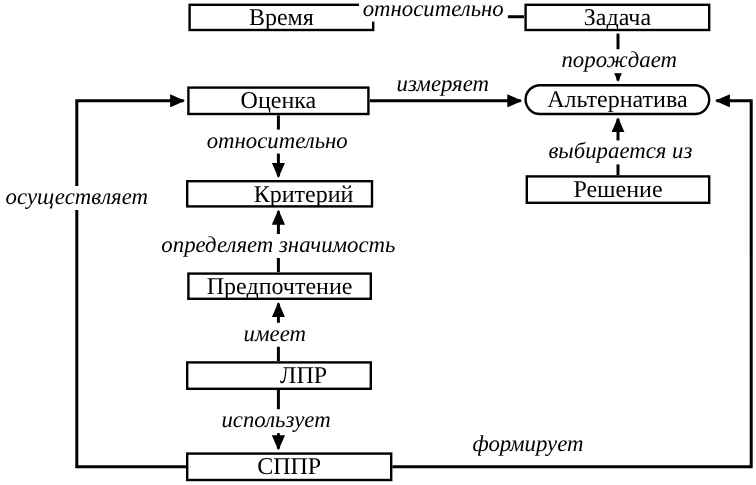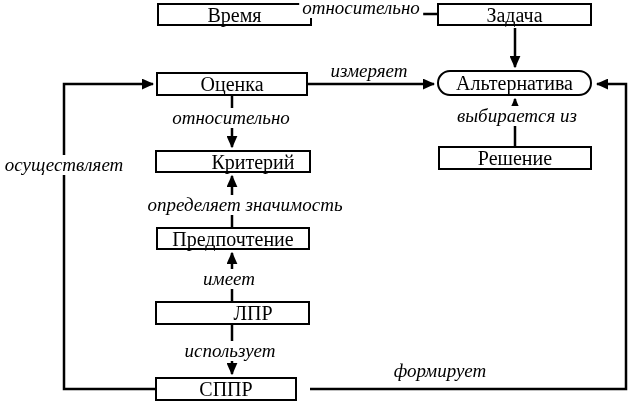--- a/index.html
+++ b/index.html
@@ -10,30 +10,30 @@
        display:flex;align-items:center;justify-content:center;
        font-size:20px;line-height:1;white-space:nowrap;z-index:2;}
   .b-time        {left:133px;top:3px;  width:155px;height:23px;margin-left:24px;}
   .b-task        {left:437px;top:3px;  width:155px;height:23px;}
   .b-eval        {left:156px;top:72px; width:152px;height:24px;}
   .b-alt         {left:437px;top:70px; width:155px;height:26px;border-radius:13px;}
   .b-crit        {left:155px;top:150px;width:156px;height:23px;padding-left:40px;}
   .b-dec         {left:438px;top:146px;width:154px;height:24px;}
   .b-pref        {left:156px;top:227px;width:154px;height:23px;}
   .b-dm          {left:155px;top:301px;width:155px;height:24px;padding-left:41px;}
-  .b-dss         {left:155px;top:377px;width:142px;height:24px;}
+  .b-dss         {left:155px;top:377px;width:172px;height:24px;}
   .elabel{position:absolute;transform:translateX(-50%);white-space:nowrap;
           font-style:italic;font-size:19px;line-height:1.05;background:#fff;
           padding:0 3px;z-index:3;}
   .e0{left:361px;top:-2px;}
   .e1{left:516px;top:41px;}
   .e2{left:369px;top:61px;}
   .e3{left:231px;top:108px;}
-  .e4{left:517px;top:106px;}
-  .e5{left:232px;top:195px;margin-left:13px;}
+  .e4{left:517px;top:117px;}
+  .e5{left:232px;top:195px;}
   .e6{left:229px;top:269px;}
   .e7{left:230px;top:341px;}
   .e8{left:64px; top:155px;}
   .e9{left:440px;top:361px;}
 </style>
 </head>
 <body>
 
 <div id="stage">
 
@@ -61,20 +61,21 @@
   <div class="box b-task">Задача</div>
   <div class="box b-eval">Оценка</div>
   <div class="box b-alt">Альтернатива</div>
   <div class="box b-crit">Критерий</div>
   <div class="box b-dec">Решение</div>
   <div class="box b-pref">Предпочтение</div>
   <div class="box b-dm">ЛПР</div>
   <div class="box b-dss">СППР</div>
 
   <div class="elabel e0">относительно</div>
+  <div class="elabel e1">порождает</div>
   <div class="elabel e2">измеряет</div>
   <div class="elabel e3">относительно</div>
   <div class="elabel e4">выбирается из</div>
   <div class="elabel e5">определяет значимость</div>
   <div class="elabel e6">имеет</div>
   <div class="elabel e7">использует</div>
   <div class="elabel e8">осуществляет</div>
   <div class="elabel e9">формирует</div>
 
 </div>

